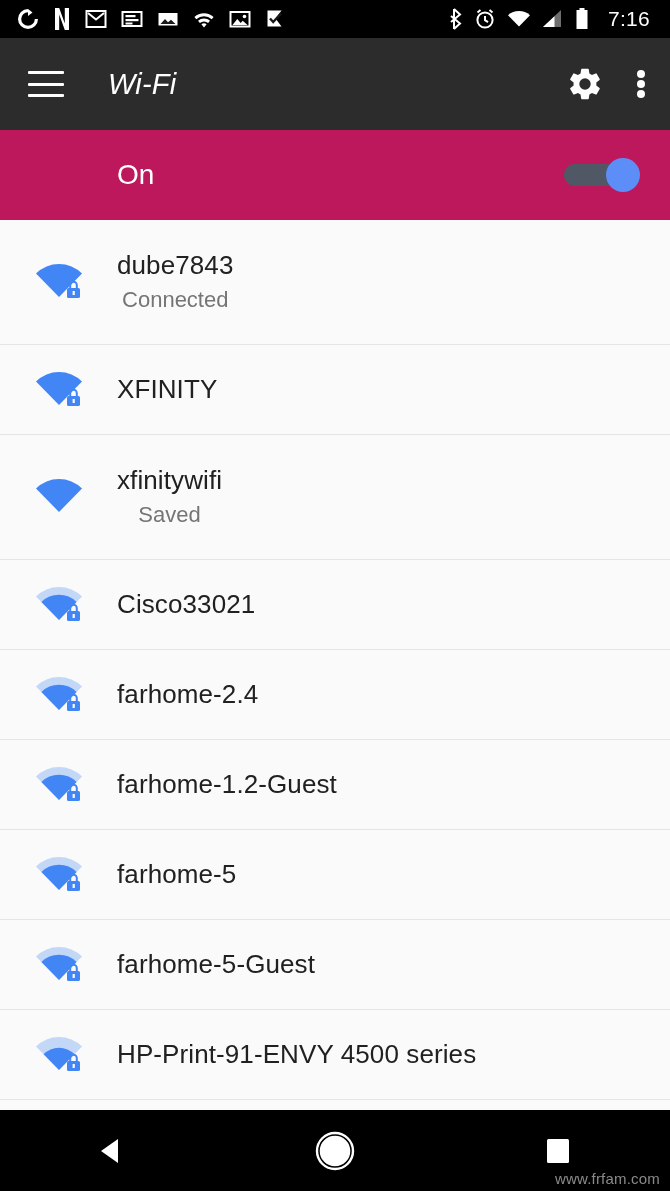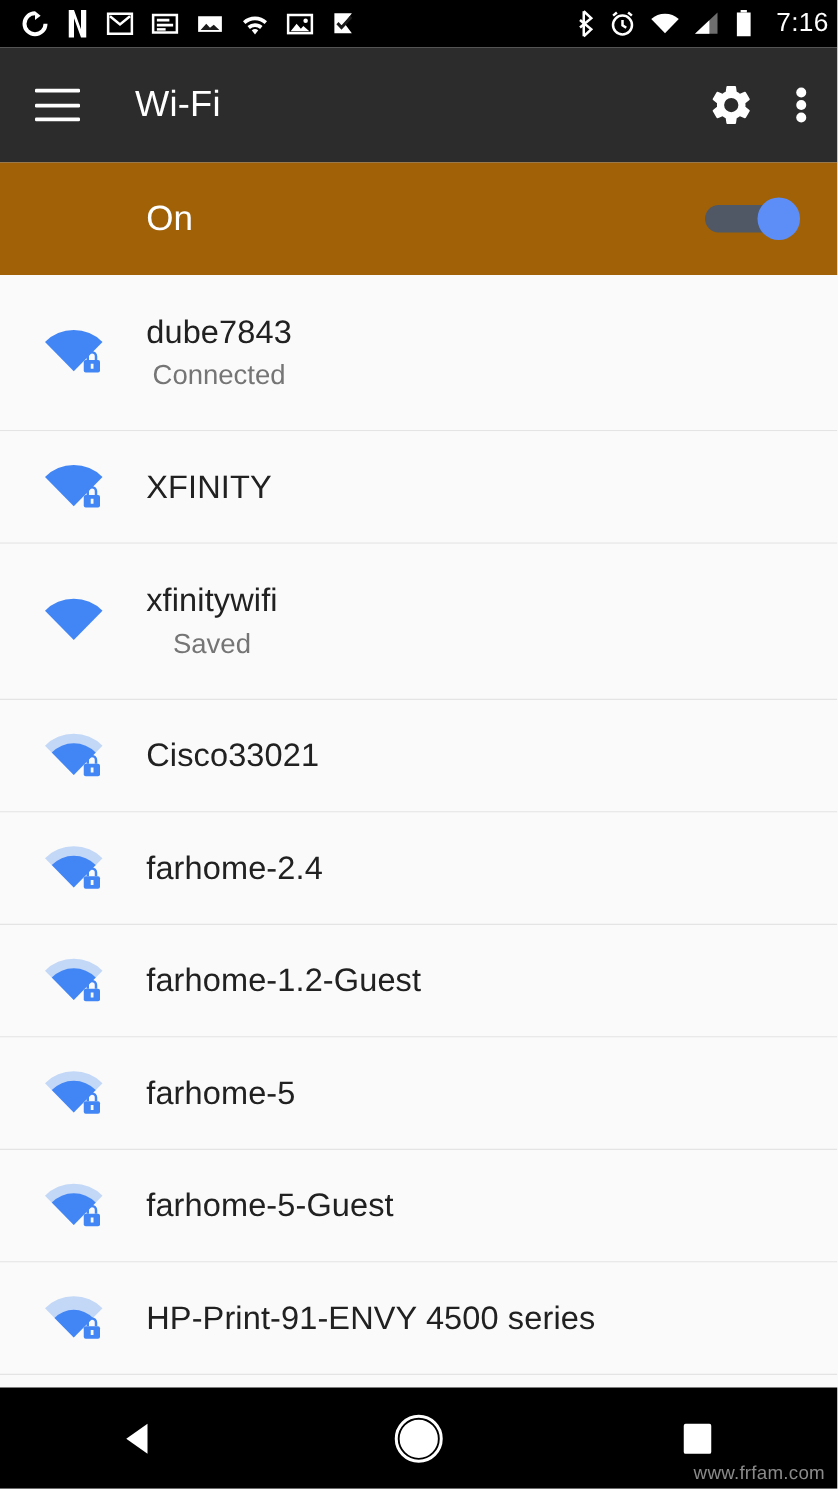--- a/index.html
+++ b/index.html
@@ -13,49 +13,50 @@
     position:relative;
     width:670px; height:1191px;
     background:#fafafa;
     display:flex; flex-direction:column;
   }
 
   
   .status-bar {
     height:38px; background:#000000;
     display:flex; align-items:center;
-    padding:0 7px 0 16px;
+    padding:0 20px 0 16px;
     flex:0 0 38px;
   }
   .status-left { display:flex; align-items:center; gap:12px; }
   .status-right { margin-left:auto; display:flex; align-items:center; gap:11px; }
   .sicon { display:block; }
   .status-clock {
     color:#ffffff; font-size:21px; font-weight:400;
     letter-spacing:.3px; margin-left:8px;
   }
 
   
   .app-bar {
     height:92px; background:#2c2c2c;
     display:flex; align-items:center;
     padding:0 24px 0 28px;
     flex:0 0 92px;
+    font-style:italic;
   }
   .hamburger { width:36px; height:26px; display:flex; flex-direction:column; justify-content:space-between; cursor:pointer; }
   .hamburger span { display:block; height:3px; background:#ffffff; border-radius:1px; }
   .app-title {
     color:#ffffff; font-size:29px; font-weight:400;
     margin-left:44px; letter-spacing:.2px;
   }
   .app-actions { margin-left:auto; display:flex; align-items:center; gap:32px; }
 
   
   .toggle-row {
-    height:90px; background:#a16207;
+    height:90px; background:#be185d;
     display:flex; align-items:center;
     padding:0 30px 0 117px;
     flex:0 0 90px;
     gap:37px;
   }
   .toggle-label { color:#ffffff; font-size:28px; font-weight:400; }
   .switch {
     margin-left:auto; position:relative;
     width:76px; height:34px;
   }

